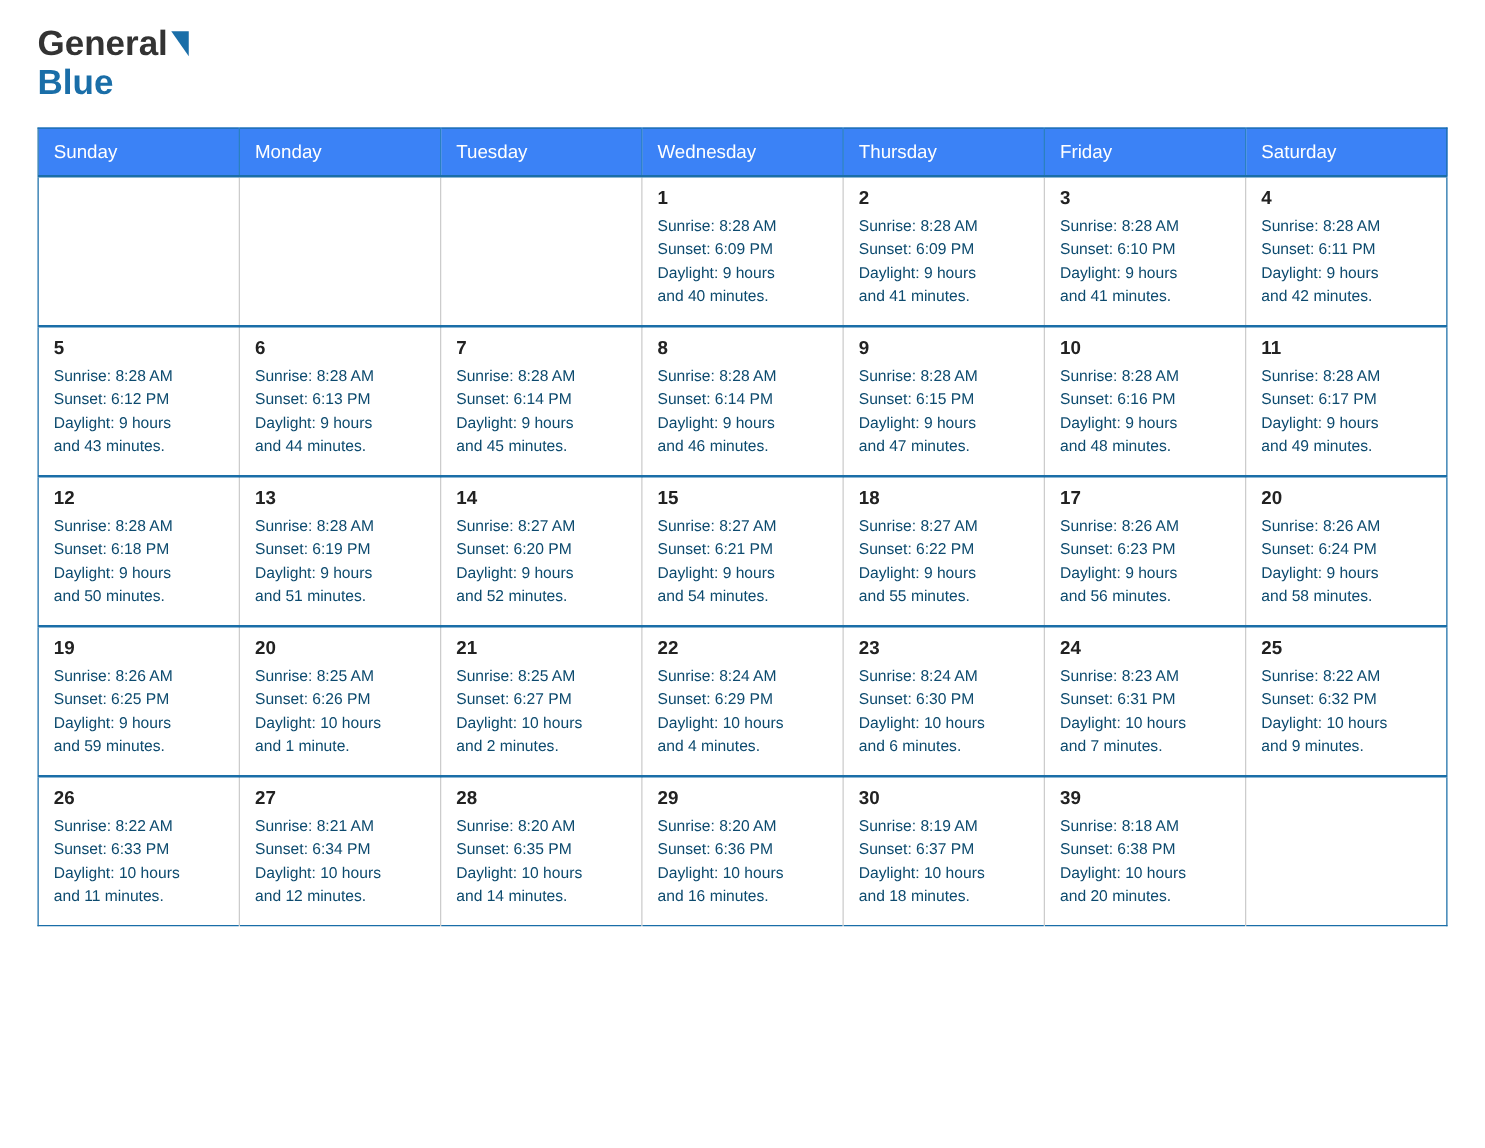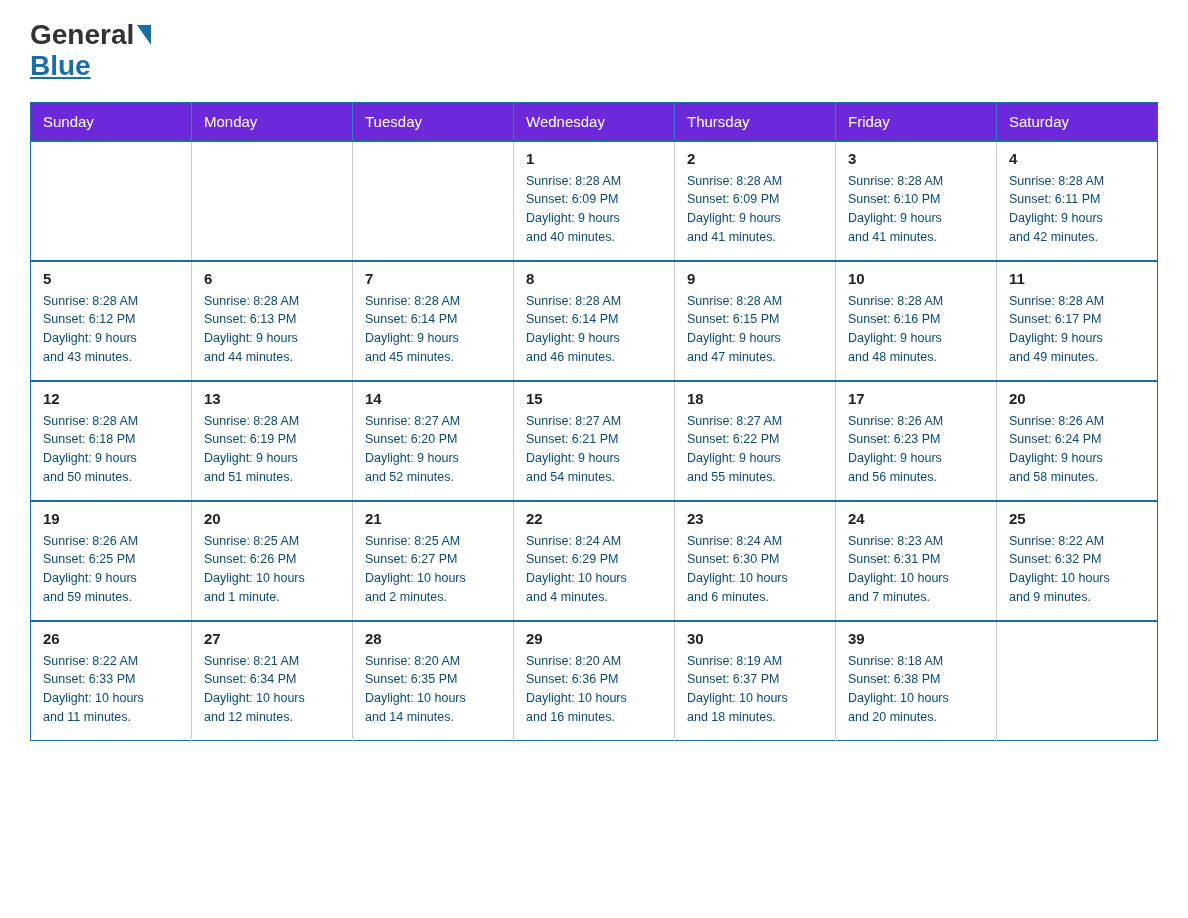--- a/index.html
+++ b/index.html
@@ -22,21 +22,20 @@
     }
     .logo-text-general {
       font-size: 28px;
       font-weight: bold;
       color: #333;
     }
     .logo-text-blue {
       font-size: 28px;
       font-weight: bold;
       color: #1a6ea8;
-      text-decoration: underline;
     }
     .title-block {
       text-align: right;
     }
     .title-block h1 {
       font-size: 48px;
       font-weight: 300;
       color: #222;
       line-height: 1.1;
     }
@@ -44,21 +43,21 @@
       font-size: 22px;
       font-weight: 400;
       color: #555;
     }
     .calendar {
       width: 100%;
       border-collapse: collapse;
       border: 1px solid #1a6ea8;
     }
     .calendar thead tr {
-      background-color: #6d28d9;
+      background-color: #3b82f6;
     }
     .calendar thead th {
       color: #fff;
       font-size: 15px;
       font-weight: 500;
       padding: 10px 12px;
       text-align: left;
       border-right: 1px solid #2a80c0;
     }
     .calendar thead th:last-child {

